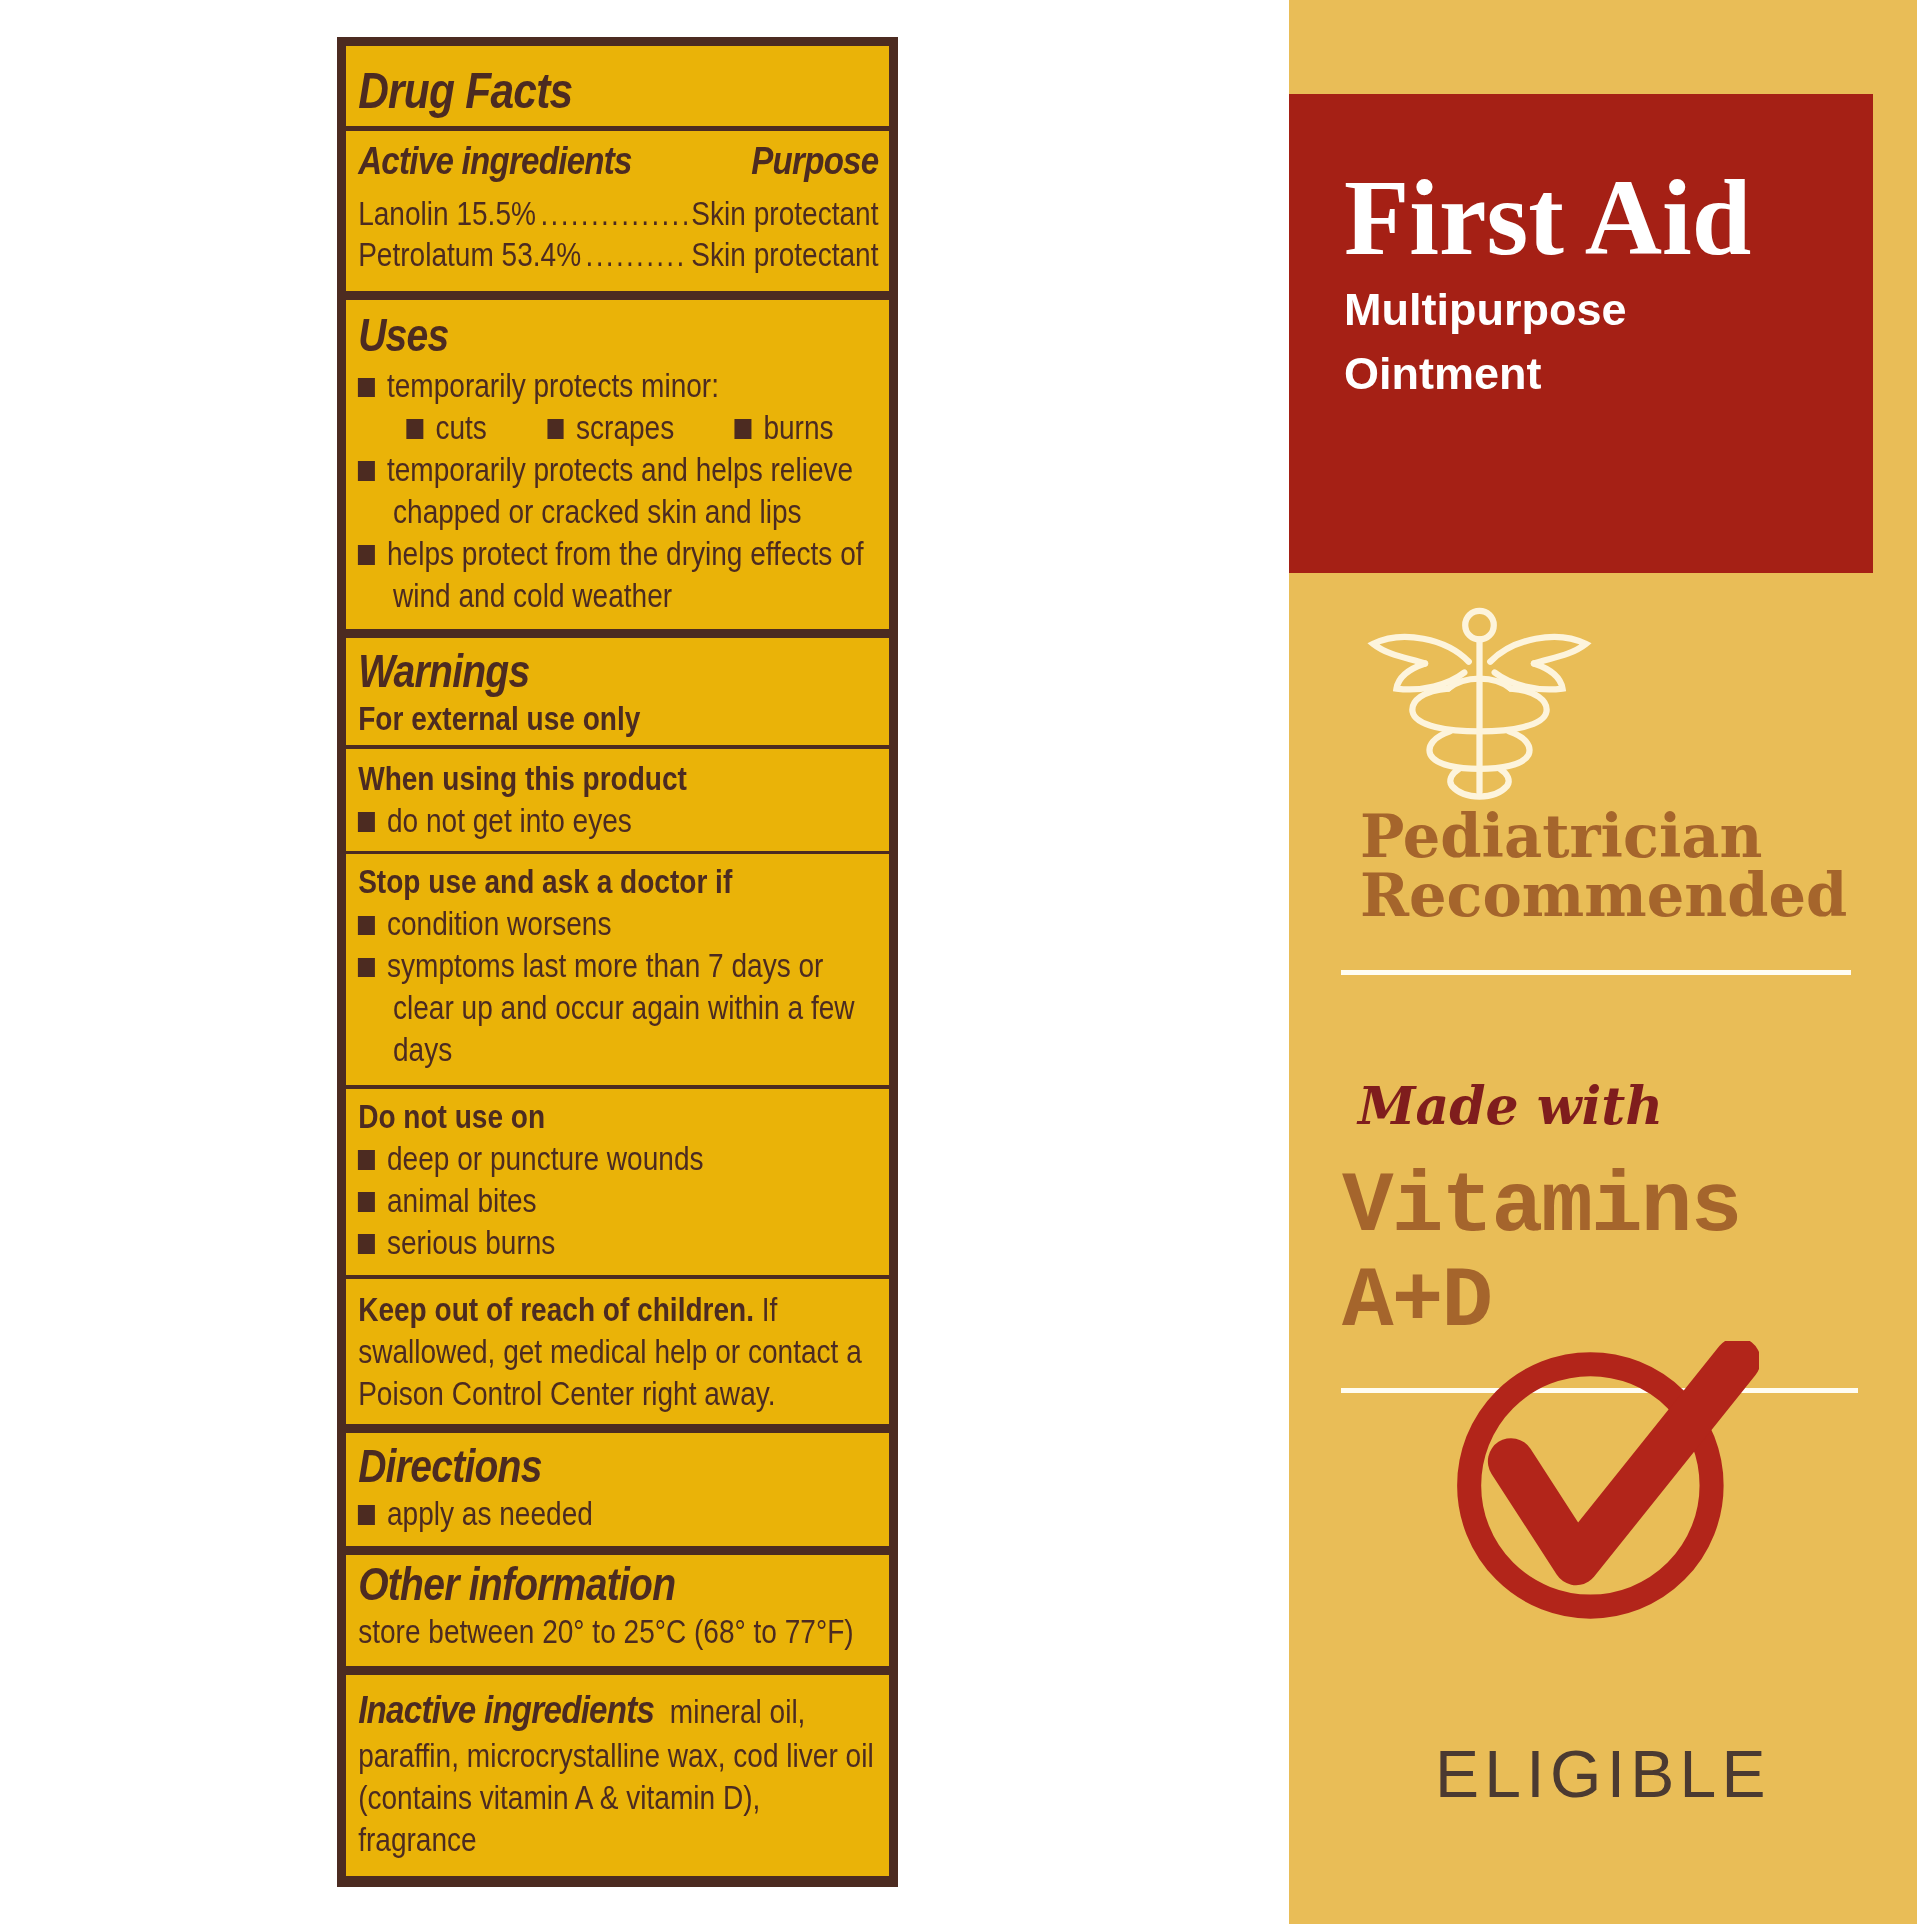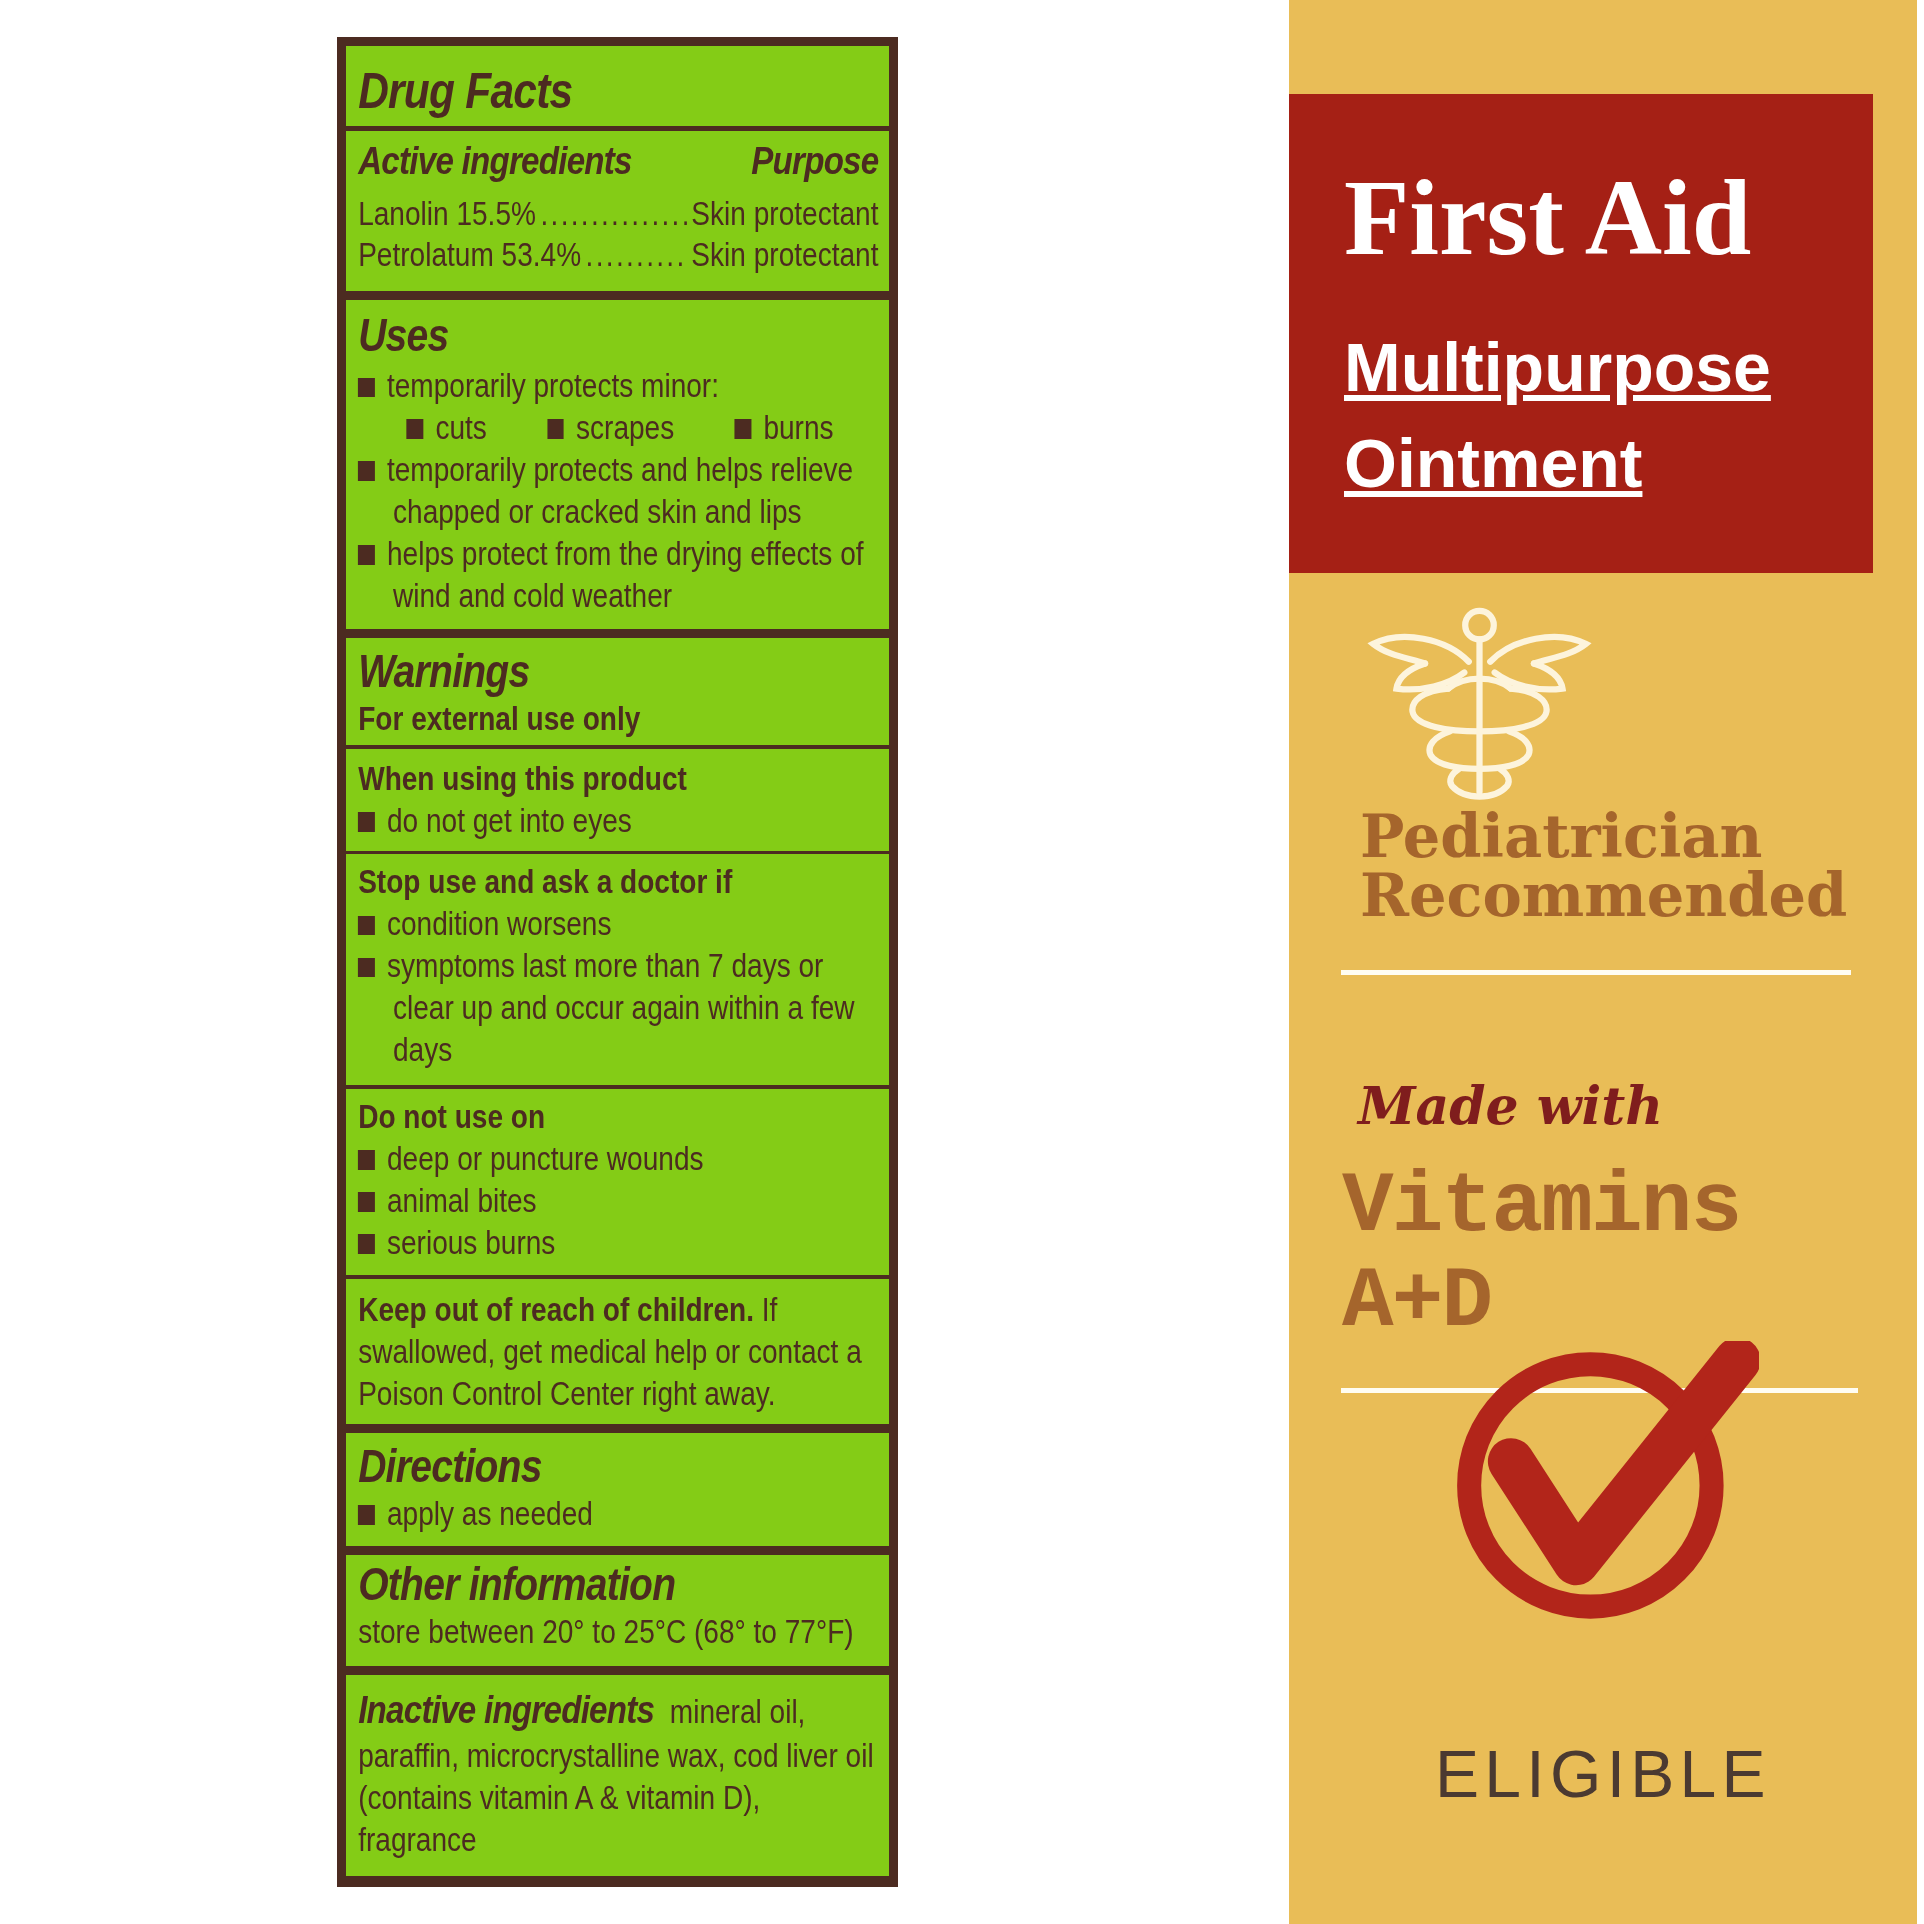--- a/index.html
+++ b/index.html
@@ -1,21 +1,21 @@
 <!DOCTYPE html>
 <html style="font-size:14.3px"><head>
 <meta charset="utf-8">
 <style>
   html,body{margin:0;padding:0;}
   body{width:1925px;height:1925px;position:relative;background:#ffffff;
        font-family:"Liberation Sans", sans-serif;color:#4c2b21;overflow:hidden;}
 
   
   .df-box{position:absolute;left:337px;top:37px;width:561px;height:1850px;
-          border:9px solid #4c2b21;box-sizing:border-box;background:#84cc16;overflow:hidden;}
+          border:9px solid #4c2b21;box-sizing:border-box;background:#eab308;overflow:hidden;}
   .df-inner{width:118%;transform:scaleX(0.85);transform-origin:0 0;
             padding:0 14.3px;box-sizing:border-box;font-size:33px;line-height:1.27;}
   .df-title{font-size:50px;font-weight:bold;font-style:italic;line-height:1.1;letter-spacing:-0.9px;}
   .df-h{font-size:46px;font-weight:bold;font-style:italic;line-height:1.15;letter-spacing:-0.9px;}
   .df-h-inline{font-size:39px;font-weight:bold;font-style:italic;letter-spacing:-0.9px;}
   .bold{font-weight:bold;}
   .bar{height:9px;background:#4c2b21;margin-left:-14.3px;margin-right:-14.3px;}
   .rule{height:4.5px;background:#4c2b21;margin-left:-14.3px;margin-right:-14.3px;}
   .thin{height:3.6px;background:#4c2b21;margin-left:-14.3px;margin-right:-14.3px;}
   .li{padding-left:41px;text-indent:-41px;}
@@ -26,21 +26,21 @@
   .ing-row{display:flex;align-items:baseline;}
   .leader{flex:1;overflow:hidden;white-space:nowrap;letter-spacing:2.7px;margin:0 5.3px;}
 
   
   .gold{position:absolute;left:1289px;top:0;width:635px;height:1925px;background:#e9bd57;}
   .white-sliver{position:absolute;right:0;top:0;width:7.1px;height:1925px;background:#ffffff;}
   .red-block{position:absolute;left:0;top:94px;width:584px;height:479px;background:#a52015;
              box-sizing:border-box;padding:66px 8px 0 55px;}
   .fa-title{font-family:"Liberation Serif", serif;font-weight:bold;font-size:107px;
             color:#ffffff;line-height:1.1;}
-  .fa-sub{margin-top:41px;width:392px;font-size:68px;font-weight:bold;color:#ffffff;line-height:1.42;text-decoration:underline;}
+  .fa-sub{width:392px;font-size:45px;font-weight:bold;color:#ffffff;line-height:1.42;}
   .caduceus{position:absolute;left:70px;top:602px;}
   .pedia{position:absolute;left:71px;top:807px;width:517px;
          font-family:"DejaVu Serif", serif;font-weight:bold;font-size:59px;line-height:1.0;
          color:#a5652c;}
   .wline1{position:absolute;left:52px;top:970px;width:510px;height:5.3px;background:#fffdf2;}
   .made{position:absolute;left:69px;top:1080px;font-family:"DejaVu Serif", serif;
         font-style:italic;font-weight:bold;font-size:52px;color:#7f1d1d;line-height:1.0;}
   .vits{position:absolute;left:53px;top:1160px;font-family:Liberation Mono, monospace;
         font-weight:bold;font-size:86px;color:#a5652c;line-height:1.1;letter-spacing:-1.8px;}
   .wline2{position:absolute;left:52px;top:1388px;width:517px;height:5.3px;background:#fffdf2;}

